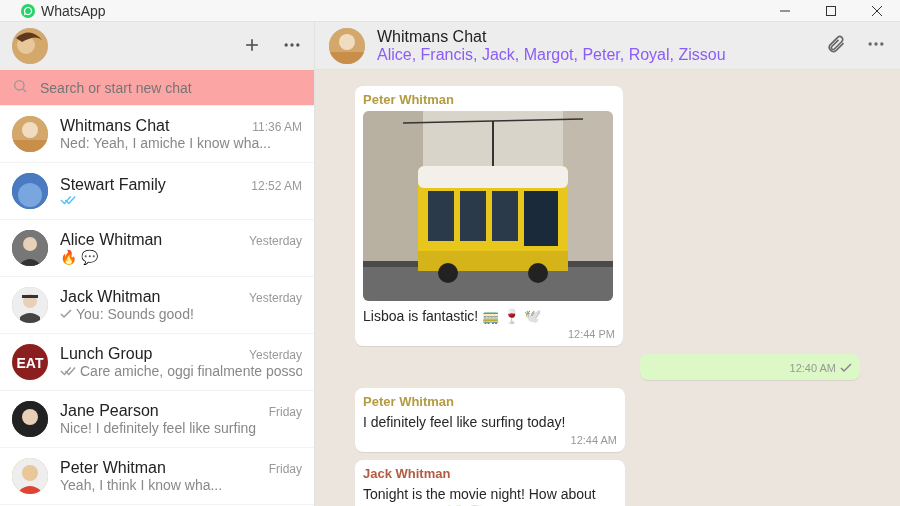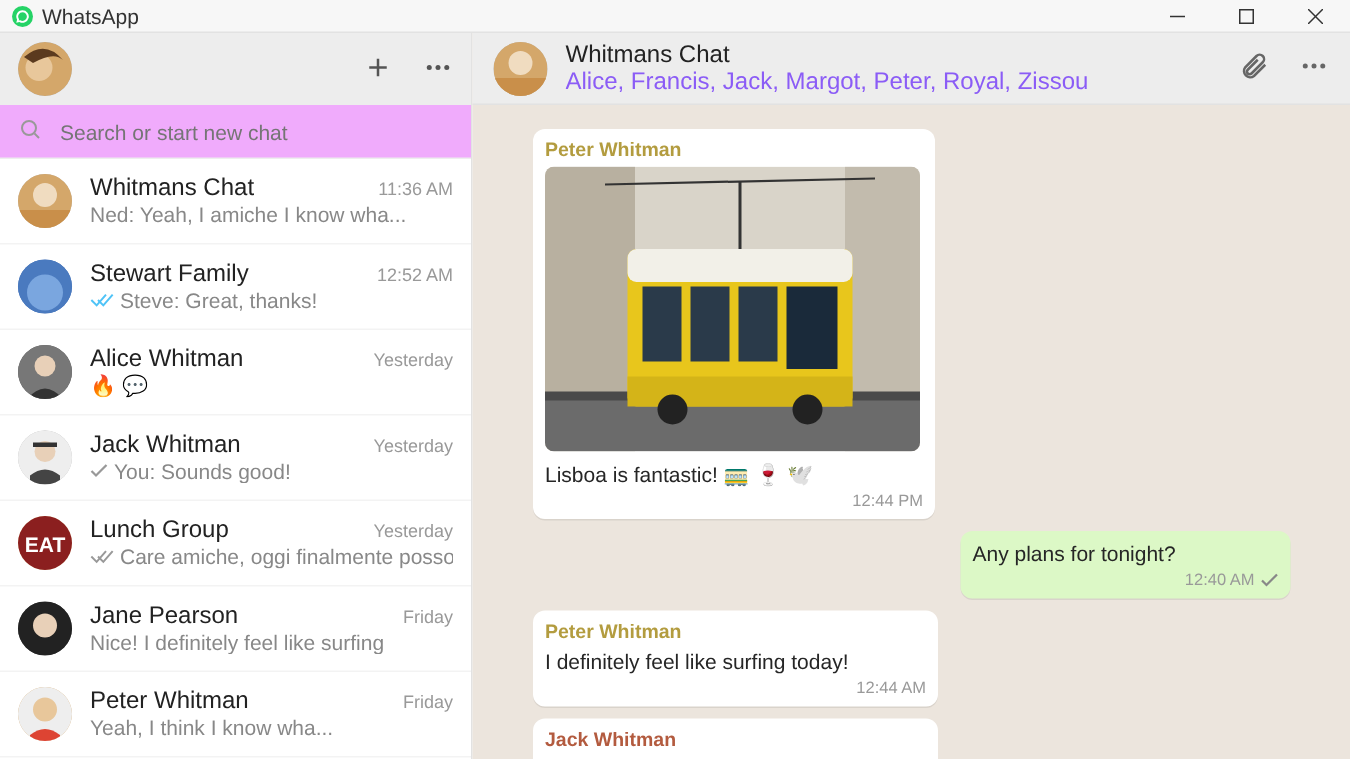--- a/index.html
+++ b/index.html
@@ -1,30 +1,30 @@
 <!DOCTYPE html>
 <html><head>
 <meta charset="utf-8">
 <style>
   * { box-sizing: border-box; margin: 0; padding: 0; font-family: "Segoe UI", sans-serif; }
   body { width: 900px; height: 506px; overflow: hidden; background: #fff; font-size: 14px; color: #333; }
-  .titlebar { height: 22px; display: flex; align-items: center; padding-left: 8px; background: #f7f7f7; border-bottom: 1px solid #e2e2e2; }
+  .titlebar { height: 22px; display: flex; align-items: center; padding-left: 21px; background: #f7f7f7; border-bottom: 1px solid #e2e2e2; }
   .titlebar .win-controls { margin-left: auto; display: flex; }
   .titlebar .win-btn { width: 46px; height: 22px; display: flex; align-items: center; justify-content: center; }
   .titlebar .logo-circ { width: 14px; height: 14px; border-radius: 50%; background: #25d366; display: flex; align-items: center; justify-content: center; margin-right:6px;}
   .titlebar .logo-circ svg { width: 10px; height: 10px; }
   .app { display: flex; height: calc(506px - 22px); }
   
   .sidebar { width: 315px; border-right: 1px solid #e2e2e2; display: flex; flex-direction: column; }
   .sb-header { height: 48px; display: flex; align-items: center; padding: 0 12px; background:#ededed; }
   .avatar { width: 36px; height: 36px; border-radius: 50%; background: #bbb; flex-shrink:0; overflow:hidden; }
   .avatar svg { width:100%; height:100%; }
   .sb-actions { margin-left: auto; display: flex; gap: 20px; align-items:center; }
   .sb-actions .icon { color:#666; }
-  .search { display:flex; align-items:center; padding:8px 12px; background:#f0abfc; border-bottom:1px solid #eee; }
+  .search { display:flex; align-items:center; padding:8px 12px; background:#fca5a5; border-bottom:1px solid #eee; }
   .search .icon { color:#999; margin-right:12px; }
   .search input { border:none; background:transparent; outline:none; font-size:14px; color:#666; flex:1; }
   .chat-list { flex:1; overflow-y:auto; }
   .chat-item { display:flex; align-items:center; padding:10px 12px; border-bottom:1px solid #f3f3f3; cursor:pointer; }
   .chat-item .info { flex:1; min-width:0; margin-left:12px; }
   .chat-item .row1 { display:flex; justify-content:space-between; align-items:baseline; }
   .chat-item .name { font-size:16px; color:#222; }
   .chat-item .time { font-size:12px; color:#999; }
   .chat-item .preview { font-size:14px; color:#888; white-space:nowrap; overflow:hidden; text-overflow:ellipsis; display:flex; align-items:center; gap:4px; }
   .tick { color:#999; display:inline-flex; }
@@ -146,21 +146,20 @@
               <span class="name">Stewart Family</span>
               <span class="time">12:52 AM</span>
             </div>
           <div class="preview">
             <span class="tick tick-blue">
                 <svg width="16" height="12" viewBox="0 0 18 12" fill="none" stroke="currentColor" stroke-width="1.5">
                   <polyline points="1,6 5,10 12,2"></polyline>
                   <polyline points="6,6 10,10 17,2"></polyline>
                 </svg>
               </span>
-            <span>Steve: Great, thanks!</span>
           </div>
         </div>
       </div>
 
       <div class="chat-item">
         <div class="avatar av-grey"><svg viewBox="0 0 36 36">
               <rect width="36" height="36" fill="#777"></rect>
               <circle cx="18" cy="14" r="7" fill="#e8d0b8"></circle>
               <path d="M6 36 Q18 22 30 36" fill="#333"></path>
             </svg></div>
@@ -303,21 +302,20 @@
             <line x1="40" y1="12" x2="220" y2="8" stroke="#333" stroke-width="1.5"></line>
           </svg>
         </div>
         <div class="text">Lisboa is fantastic! 🚃 🍷 🕊️</div>
         <div class="meta">
             <span>12:44 PM</span>
           </div>
       </div>
 
       <div class="bubble out" style="max-width:220px">
-        <div class="text">Any plans for tonight?</div>
         <div class="meta">
           <span>12:40 AM</span>
           <span class="tick">
               <svg width="12" height="10" viewBox="0 0 12 10" fill="none" stroke="#888" stroke-width="1.5">
                 <polyline points="1,5 4,8 11,1"></polyline>
               </svg>
             </span>
         </div>
       </div>
 

